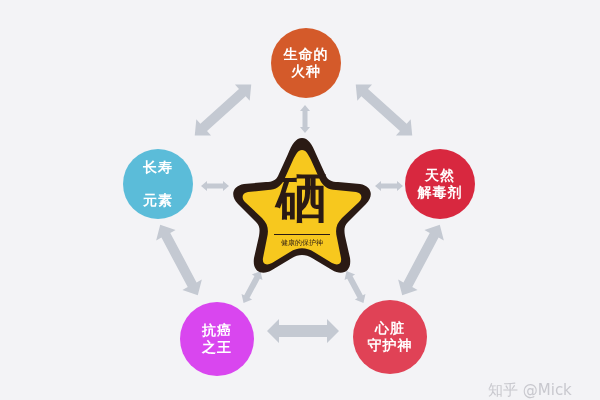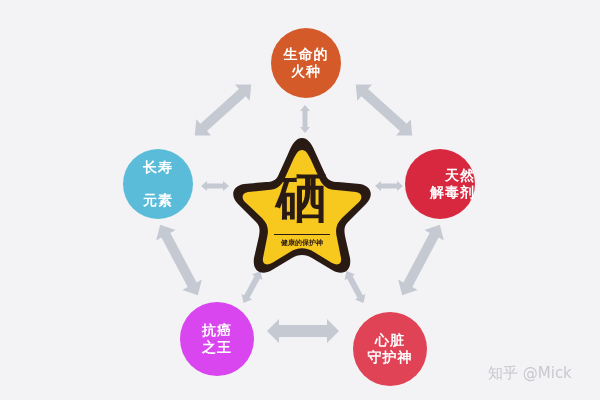--- a/index.html
+++ b/index.html
@@ -16,40 +16,40 @@
     display: flex; flex-direction: column;
     align-items: center; justify-content: center;
     color: #ffffff;
     font-weight: bold;
     font-size: 14px;
     line-height: 17px;
     text-align: center;
   }
   .node span { display: block; white-space: nowrap; letter-spacing: 1px; }
   .n-top   { left: 271px; top: 28px;  width: 70px; height: 70px; background: #d45a2a; }
-  .n-right { left: 405px; top: 149px; width: 70px; height: 70px; background: #d8283f; align-items: flex-end; }
+  .n-right { left: 405px; top: 149px; width: 70px; height: 70px; background: #d8283f; }
   .n-left  { left: 123px; top: 149px; width: 70px; height: 70px; background: #5bbcd9; gap: 16px; }
   .n-bl    { left: 180px; top: 302px; width: 74px; height: 74px; background: #d946ef; }
-  .n-br    { left: 353px; top: 312px; width: 74px; height: 74px; background: #e04256; }
+  .n-br    { left: 353px; top: 300px; width: 74px; height: 74px; background: #e04256; }
 
   .star-wrap { position: absolute; left: 228px; top: 130px; width: 148px; height: 150px; }
   .star-title {
     position: absolute; left: 0; top: 40px; width: 148px; text-align: center;
     font-family: "DejaVu Serif", serif; font-weight: bold;
     font-size: 52px; line-height: 56px; color: #2a1a14;
   }
   .star-sub {
     position: absolute; left: 0; top: 108px; width: 148px; text-align: center;
-    font-size: 7px; color: #2a1a14; font-weight: bold;
+    font-size: 7px; color: #2a1a14; font-weight: normal;
   }
   .star-rule {
     position: absolute; left: 46px; top: 104px; width: 56px; height: 1px; background: #2a1a14;
   }
   .watermark {
-    position: absolute; left: 488px; top: 364px;
+    position: absolute; left: 488px; top: 381px;
     font-size: 15px; color: #c8c8ce;
   }
 </style>
 </head>
 <body>
 
 <svg class="canvas" viewBox="0 0 600 400" xmlns="http://www.w3.org/2000/svg">
   <defs>
     
   </defs>

